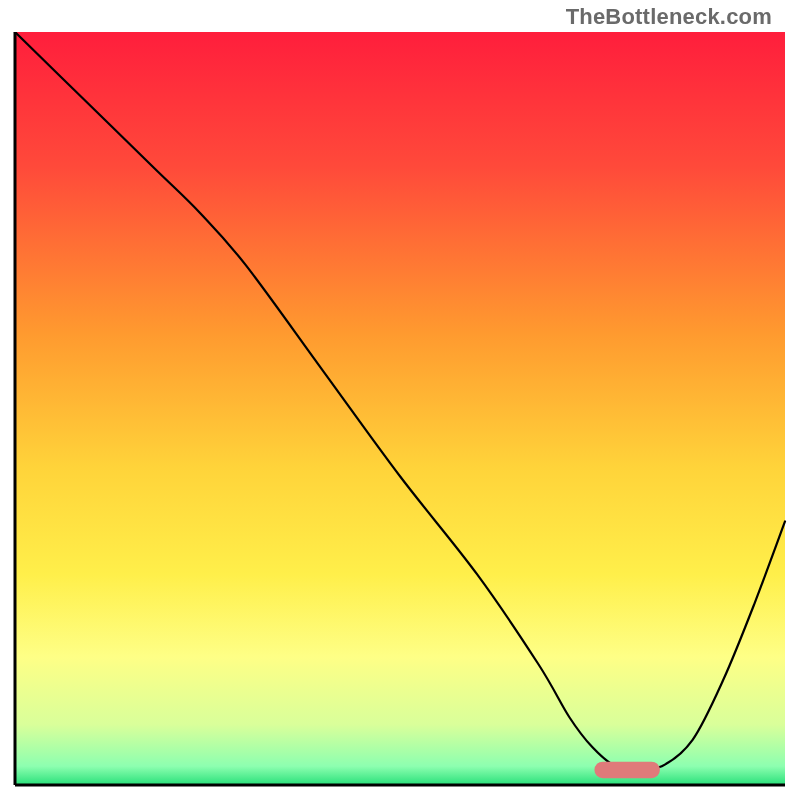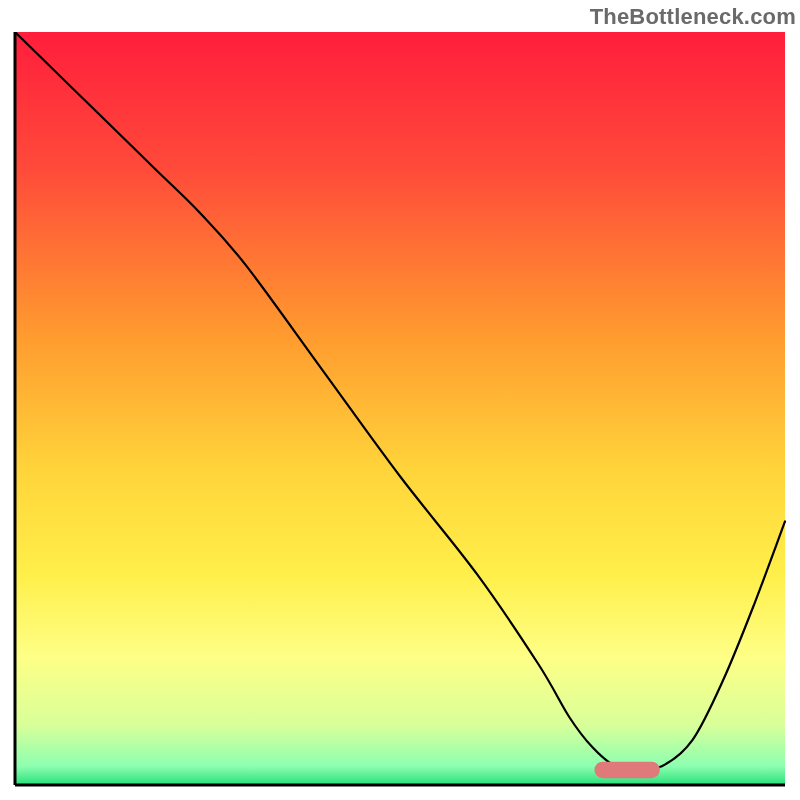--- a/index.html
+++ b/index.html
@@ -12,21 +12,21 @@
     overflow: hidden;
   }
   .frame {
     position: relative;
     width: 800px;
     height: 800px;
   }
   .watermark {
     position: absolute;
     top: 4px;
-    right: 4px;
+    right: 28px;
     font-size: 22px;
     font-weight: 600;
     color: #6a6a6a;
     letter-spacing: 0.2px;
   }
   .plot {
     position: absolute;
     left: 12px;
     top: 32px;
     width: 776px;

